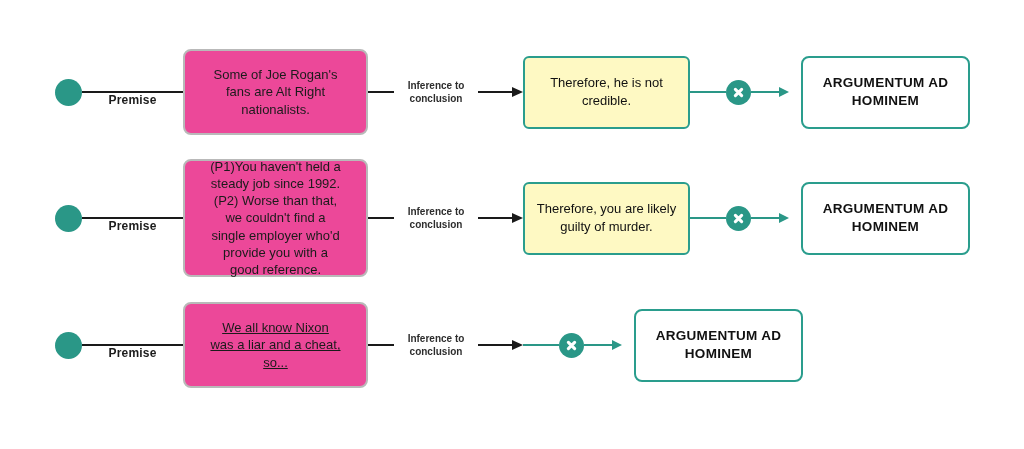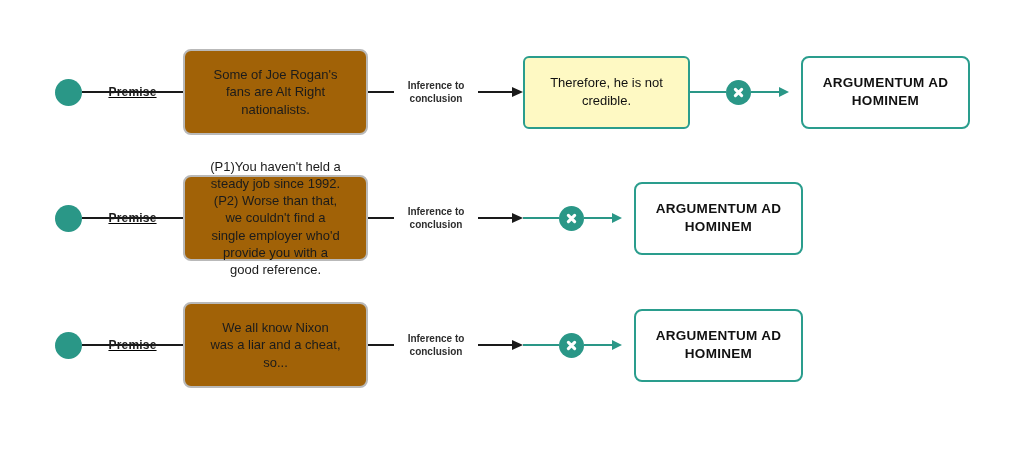--- a/index.html
+++ b/index.html
@@ -30,58 +30,57 @@
     border-radius: 50%;
     background: #2a9787;
   }
 
   
   .conn-premise {
     flex: none;
     width: 101px;
     position: relative;
     display: flex;
-    align-items: center;
+    align-items: flex-end;
     justify-content: center;
     height: 30px;
-    text-decoration: underline;
   }
   .conn-premise .line {
     position: absolute;
     left: 0; right: 0; top: 50%;
     height: 2px; margin-top: -1px;
     background: #1a1a1a;
   }
   .conn-premise .lbl {
     position: relative;
     font-size: 12px;
     font-weight: bold;
     color: #1c1c1c;
     letter-spacing: 0.2px;
   }
 
   .premise-box {
     flex: none;
     width: 185px;
     box-sizing: border-box;
-    background: #a16207;
+    background: #ec4899;
     border: 2px solid #b9b9b9;
     border-radius: 8px;
     display: flex;
     align-items: center;
     justify-content: center;
     text-align: center;
     font-size: 13px;
     line-height: 1.32;
     color: #1b1b1b;
     padding: 4px 24px;
   }
   .row1 .premise-box { height: 86px; }
-  .row2 .premise-box { height: 86px; }
-  .row3 .premise-box { height: 86px; }
+  .row2 .premise-box { height: 118px; }
+  .row3 .premise-box { height: 86px; text-decoration: underline; }
 
   
   .conn-infer {
     flex: none;
     width: 155px;
     display: flex;
     align-items: center;
     height: 40px;
   }
   .conn-infer .seg { flex: none; width: 26px; height: 2px; background: #1a1a1a; }
@@ -214,20 +213,23 @@
       <span>(P1)You haven't held a steady job since 1992. (P2) Worse than that, we couldn't find a single employer who'd provide you with a good reference.</span>
     </div>
     <div class="conn-infer">
       <div class="seg"></div>
       <span class="lbl">Inference to conclusion</span>
       <div class="arrow">
         <div class="shaft"></div>
         <div class="head"></div>
       </div>
     </div>
+    <div class="conclusion-box">
+      <span>Therefore, you are likely guilty of murder.</span>
+    </div>
     <div class="teal-line"></div>
     <div class="x-badge">
       <svg width="15" height="15" viewBox="0 0 24 24">
           <path d="M7 7 L17 17 M17 7 L7 17" stroke="#ffffff" stroke-width="5" stroke-linecap="round" fill="none"></path>
         </svg>
     </div>
     <div class="teal-arrow">
       <div class="shaft"></div>
       <div class="head"></div>
     </div>

